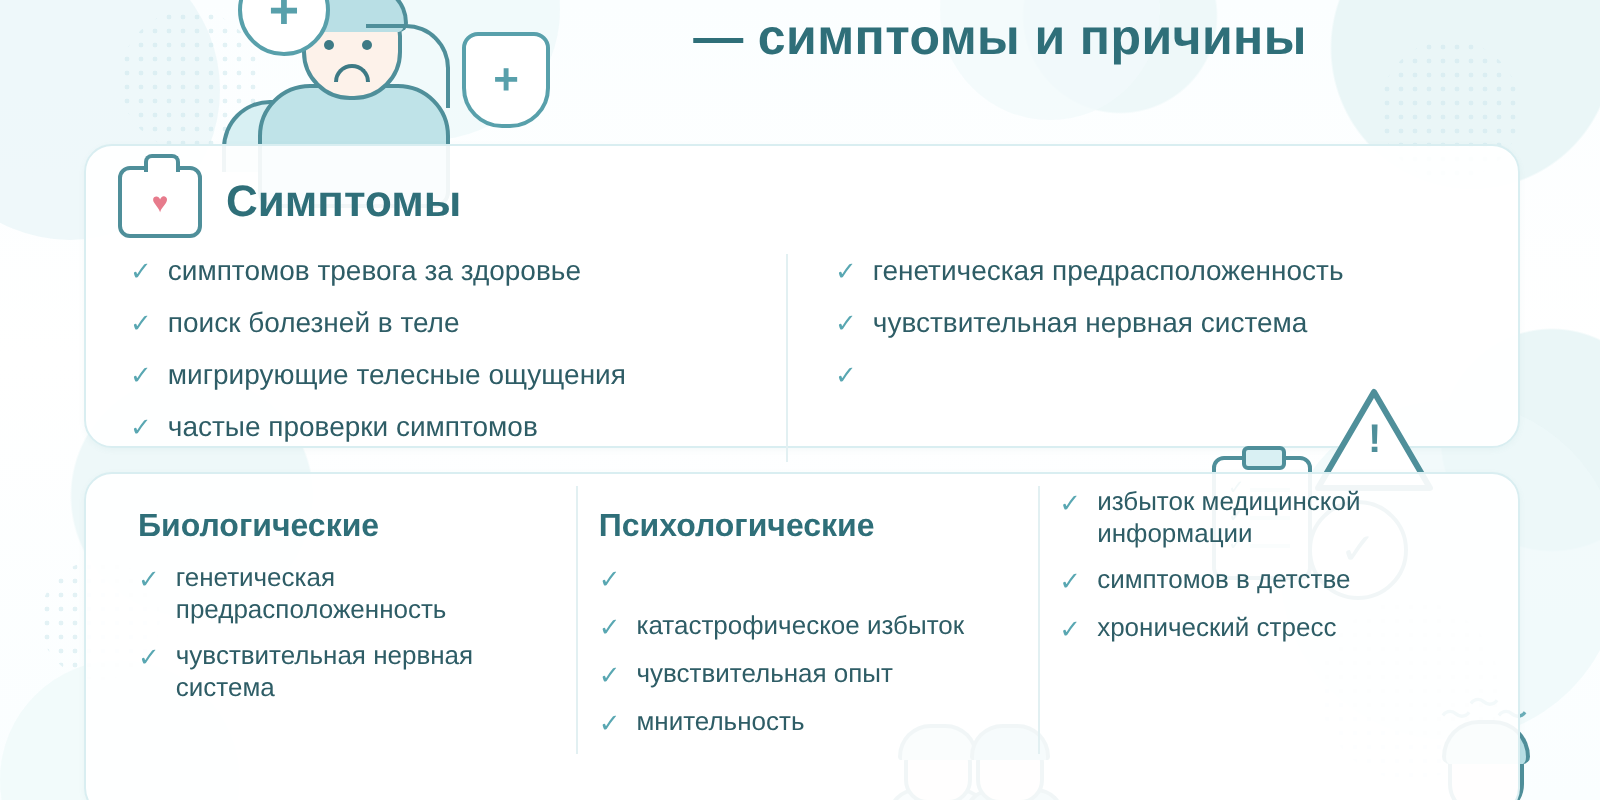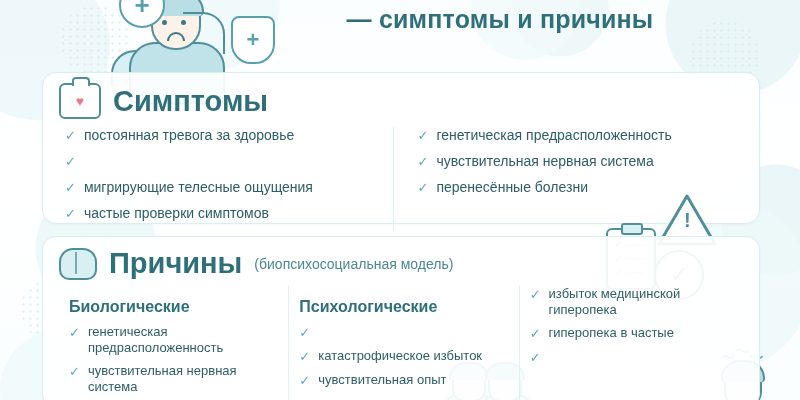--- a/index.html
+++ b/index.html
@@ -153,21 +153,21 @@
     display:flex;align-items:center;justify-content:center;
     color: #e77b8c; font-size: 14px;
   }
   .kit-icon::before {
     content:""; position:absolute; top:-8px; left:11px;
     width: 14px; height: 7px;
     border: 2px solid #4f8f9a; border-bottom: none; border-radius: 4px 4px 0 0;
     background: #fff;
   }
   .section-title {
-    font-size: 29px; font-weight: bold; color: #2f6f79;
+    font-size: 22px; font-weight: bold; color: #2f6f79;
   }
   .section-sub {
     font-size: 14px; color: #4a8791; font-weight: normal;
   }
   .two-col {
     display: flex;
     padding: 8px 14px 0 18px;
     gap: 0;
   }
   .col { width: 50%; padding-left: 4px; }
@@ -302,24 +302,25 @@
 
   <div class="section-head">
     <div class="kit-icon">♥</div>
     <div class="section-title">Симптомы</div>
   </div>
 
   <div class="two-col">
     <div class="col">
       <div class="bullet">
         <span class="check">✓</span>
-        <span>постоянная тревога за здоровье</span>
-      </div>
-      <div class="bullet">
-        <span class="check">✓</span>
+        <span>симптомов тревога за здоровье</span>
+      </div>
+      <div class="bullet">
+        <span class="check">✓</span>
+        <span>поиск болезней в теле</span>
       </div>
       <div class="bullet">
         <span class="check">✓</span>
         <span>мигрирующие телесные ощущения</span>
       </div>
       <div class="bullet">
         <span class="check">✓</span>
         <span>частые проверки симптомов</span>
       </div>
     </div>
@@ -328,21 +329,20 @@
       <div class="bullet">
         <span class="check">✓</span>
         <span>генетическая предрасположенность</span>
       </div>
       <div class="bullet">
         <span class="check">✓</span>
         <span>чувствительная нервная система</span>
       </div>
       <div class="bullet">
         <span class="check">✓</span>
-        <span>перенесённые болезни</span>
       </div>
     </div>
   </div>
 </div>
 
 <div class="clipboard">
   <div class="cl-tick" style="top:10px;">✓</div>
   <div class="cl-line" style="top:14px;"></div>
   <div class="cl-tick" style="top:24px;">✓</div>
   <div class="cl-line" style="top:28px;"></div>
@@ -371,25 +371,20 @@
 <div class="stress-illo">
   <div class="s-squig a">〜</div>
   <div class="s-squig b">〜</div>
   <div class="s-squig c">〜</div>
   <div class="s-head"></div>
   <div class="s-hair"></div>
 </div>
 
 <div class="panel causes-panel">
 
-  <div class="section-head">
-    <div class="brain-icon"></div>
-    <div class="section-title">Причины</div>
-    <div class="section-sub">(биопсихосоциальная  модель)</div>
-  </div>
 
   <div class="three-col">
 
     <div class="ccol">
       <h4>Биологические</h4>
       <div class="bullet">
         <span class="check">✓</span>
         <span>генетическая предрасположенность</span>
       </div>
       <div class="bullet">
@@ -413,25 +408,26 @@
       </div>
       <div class="bullet">
         <span class="check">✓</span>
         <span>мнительность</span>
       </div>
     </div>
 
     <div class="ccol sep">
       <div class="bullet">
         <span class="check">✓</span>
-        <span>избыток медицинской гиперопека</span>
-      </div>
-      <div class="bullet">
-        <span class="check">✓</span>
-        <span>гиперопека в частые</span>
-      </div>
-      <div class="bullet">
-        <span class="check">✓</span>
+        <span>избыток медицинской информации</span>
+      </div>
+      <div class="bullet">
+        <span class="check">✓</span>
+        <span>симптомов в детстве</span>
+      </div>
+      <div class="bullet">
+        <span class="check">✓</span>
+        <span>хронический стресс</span>
       </div>
     </div>
 
   </div>
 </div>
 
 </body></html>

